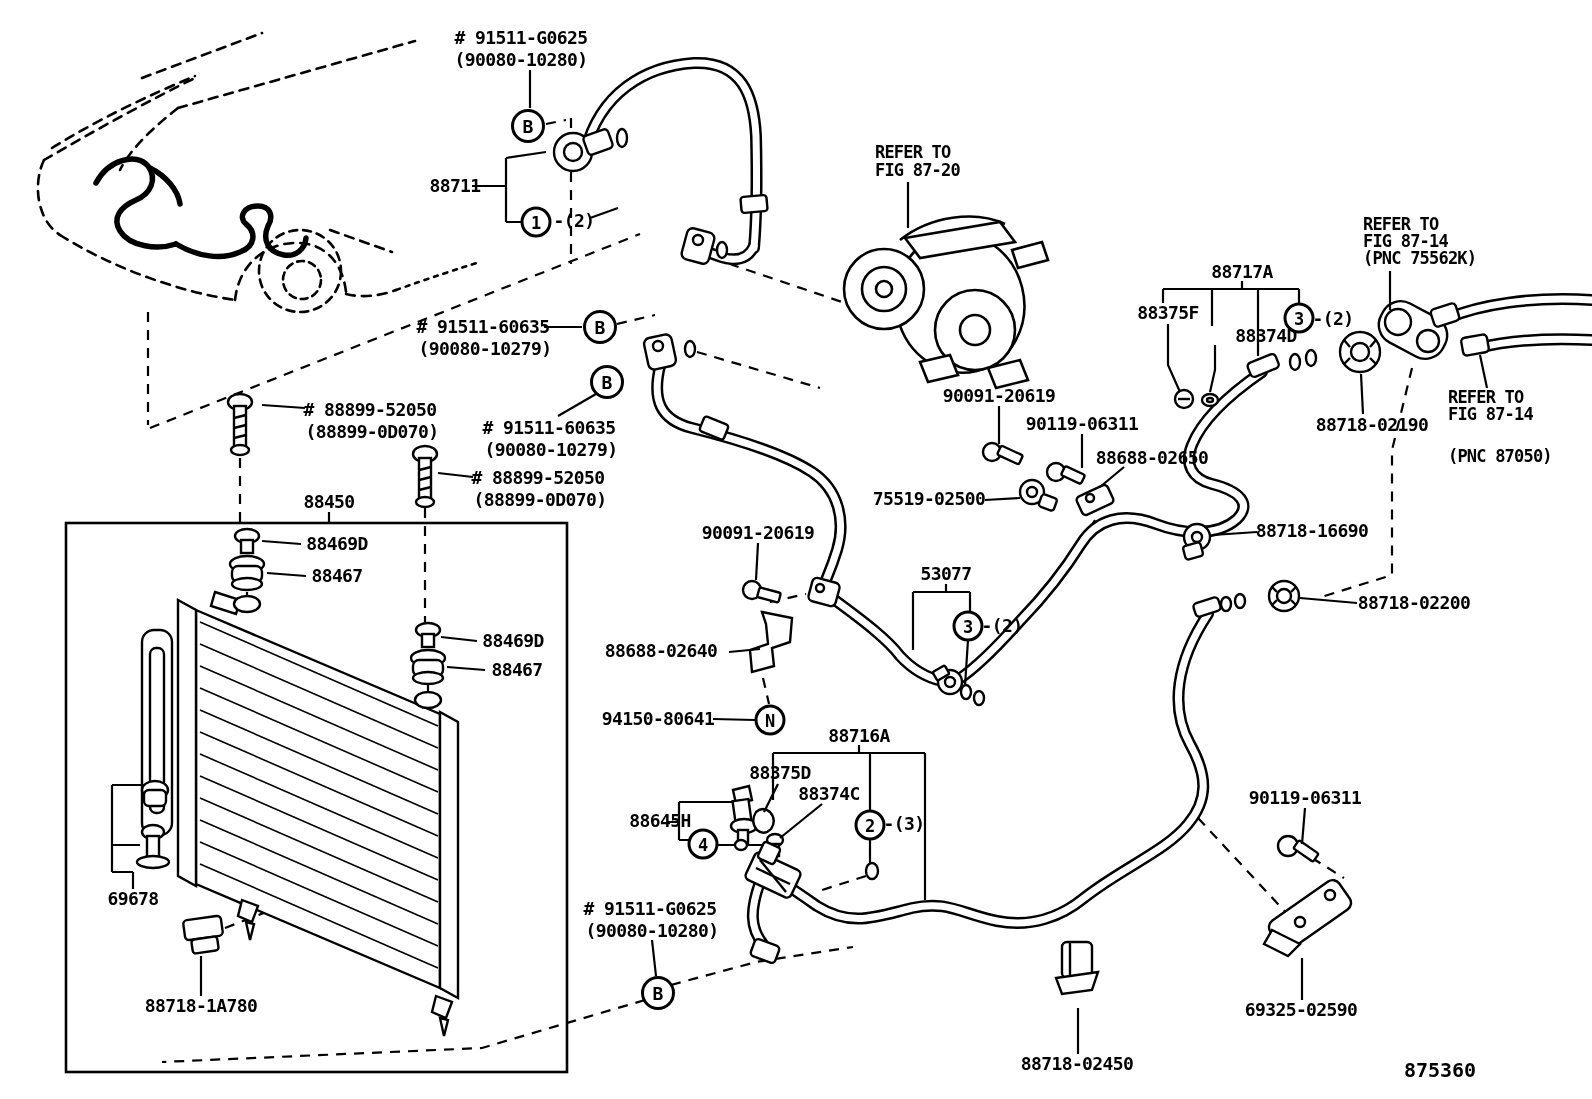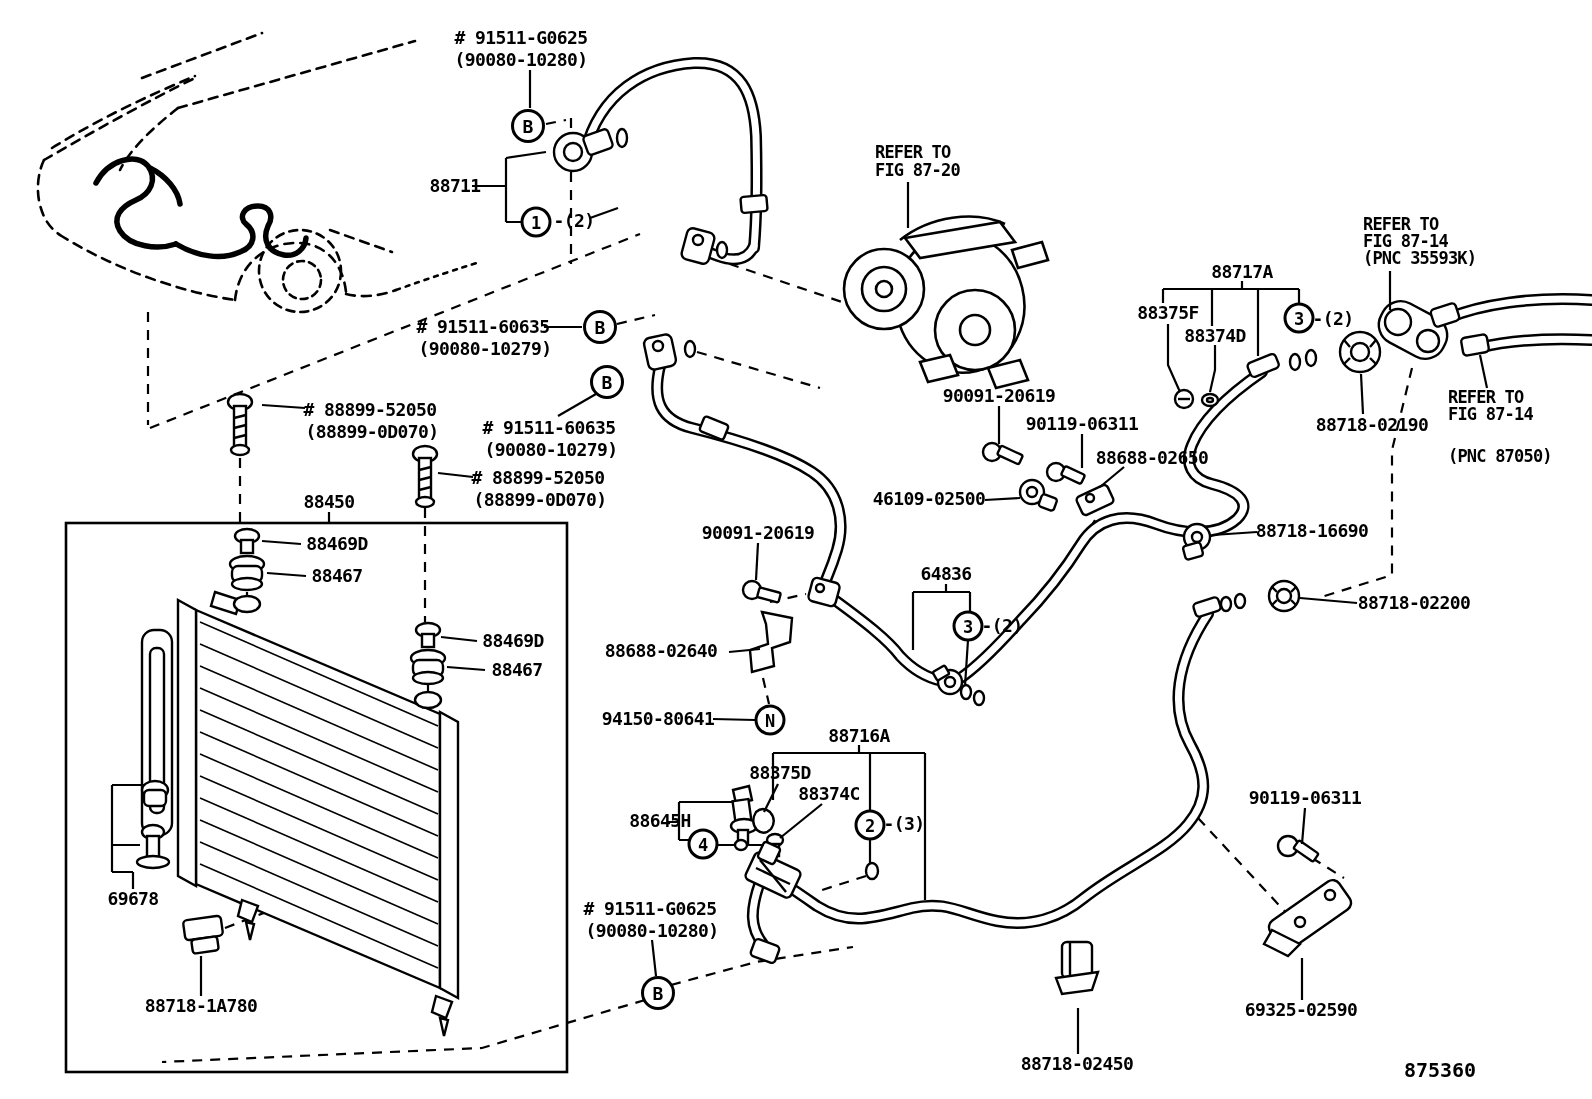--- a/index.html
+++ b/index.html
@@ -413,38 +413,38 @@
   <div class="lbl" style="left:337px;top:544px">88469D</div>
   <div class="lbl" style="left:337px;top:576px">88467</div>
   <div class="lbl" style="left:513px;top:641px">88469D</div>
   <div class="lbl" style="left:517px;top:670px">88467</div>
   <div class="lbl" style="left:133px;top:899px">69678</div>
   <div class="lbl" style="left:201px;top:1006px">88718-1A780</div>
 
   <div class="lbl" style="left:999px;top:396px">90091-20619</div>
   <div class="lbl" style="left:1082px;top:424px">90119-06311</div>
   <div class="lbl" style="left:1152px;top:458px">88688-02650</div>
-  <div class="lbl" style="left:929px;top:499px">46109-02500</div>
+  <div class="lbl" style="left:929px;top:499px">75519-02500</div>
 
   <div class="lbl" style="left:1242px;top:272px">88717A</div>
   <div class="lbl" style="left:1168px;top:313px">88375F</div>
-  <div class="lbl" style="left:1215px;top:336px">88374D</div>
+  <div class="lbl" style="left:1266px;top:336px">88374D</div>
   <div class="circ c28" style="left:1299px;top:318px">3</div>
   <div class="lbl" style="left:1333px;top:319px">-(2)</div>
 
   <div class="lbl small left" style="left:1363px;top:224px">REFER TO</div>
   <div class="lbl small left" style="left:1363px;top:241px">FIG 87-14</div>
-  <div class="lbl small left" style="left:1363px;top:258px">(PNC 35593K)</div>
+  <div class="lbl small left" style="left:1363px;top:258px">(PNC 75562K)</div>
   <div class="lbl" style="left:1372px;top:425px">88718-02190</div>
   <div class="lbl small left" style="left:1448px;top:397px">REFER TO</div>
   <div class="lbl small left" style="left:1448px;top:414px">FIG 87-14</div>
   <div class="lbl small left" style="left:1448px;top:456px">(PNC 87050)</div>
 
   <div class="lbl" style="left:758px;top:533px">90091-20619</div>
-  <div class="lbl" style="left:946px;top:574px">64836</div>
+  <div class="lbl" style="left:946px;top:574px">53077</div>
   <div class="circ c28" style="left:968px;top:626px">3</div>
   <div class="lbl" style="left:1002px;top:626px">-(2)</div>
   <div class="lbl" style="left:661px;top:651px">88688-02640</div>
   <div class="lbl" style="left:658px;top:719px">94150-80641</div>
   <div class="circ c28" style="left:770px;top:720px">N</div>
 
   <div class="lbl" style="left:859px;top:736px">88716A</div>
   <div class="lbl" style="left:780px;top:773px">88375D</div>
   <div class="lbl" style="left:829px;top:794px">88374C</div>
   <div class="lbl" style="left:660px;top:821px">88645H</div>

